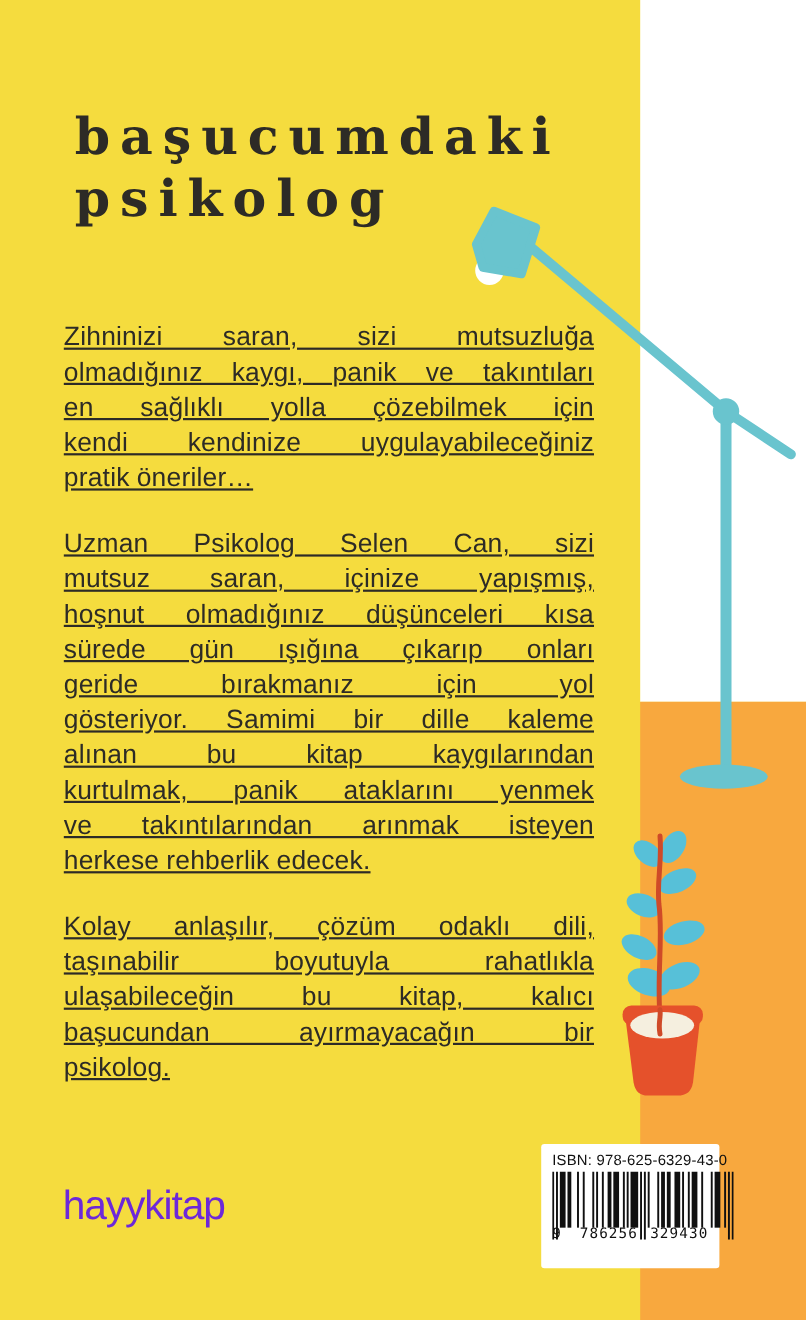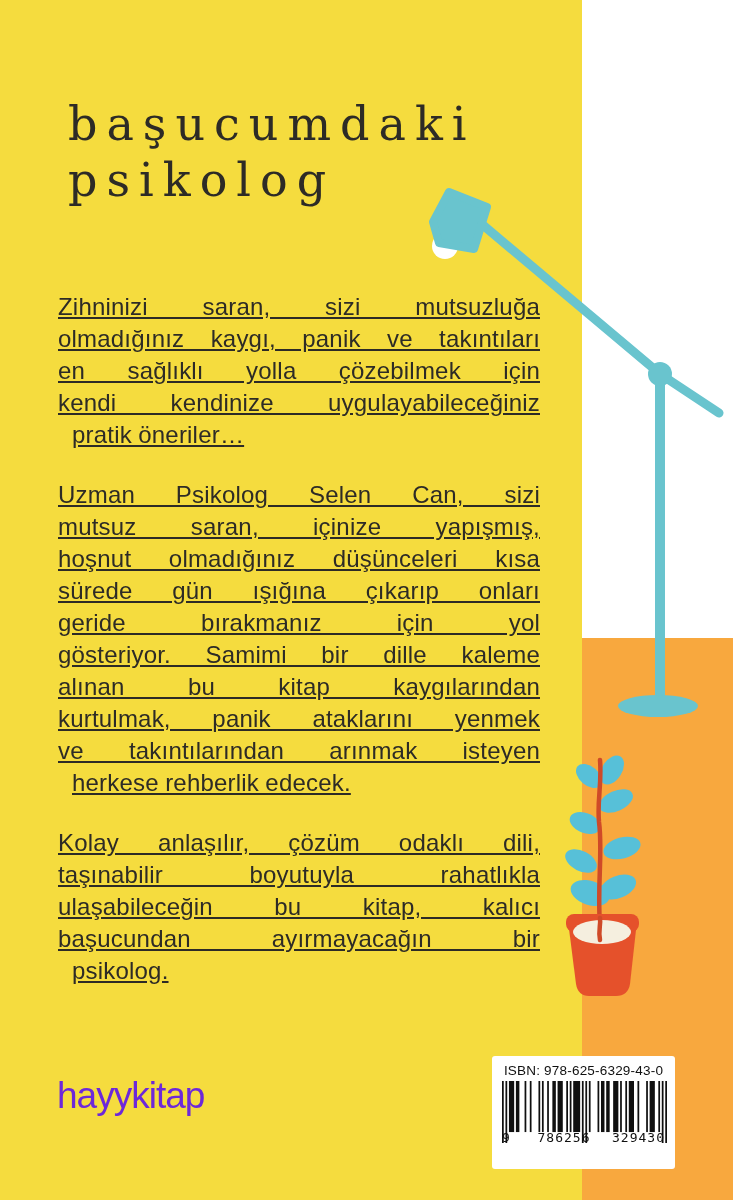--- a/index.html
+++ b/index.html
@@ -15,44 +15,44 @@
     background:#ffffff;
   }
   .orange-block{
     position:absolute;left:582px;top:638px;width:151px;height:562px;
     background:var(--orange,#f8a83e);
   }
   .illus{position:absolute;left:0;top:0;width:733px;height:1200px;}
   .title{
     position:absolute;left:68px;top:96px;margin:0;
     font-family:"DejaVu Serif",serif;
-    font-weight:normal;
+    font-weight:bold;
     font-size:46px;line-height:56px;letter-spacing:9px;
     color:var(--ink,#2d2b26);
   }
   .body-text{
     position:absolute;left:58px;top:291px;width:482px;
     font-size:24px;line-height:32px;letter-spacing:.2px;word-spacing:-.5px;
     color:var(--ink,#2d2b26);
     text-decoration:underline;
   }
   .para{margin:0 0 28px 0;}
   .para:last-child{margin-bottom:0;}
   .line{text-align:justify;text-align-last:justify;white-space:normal;}
-  .line.last{text-align-last:left;margin-left:14px;}
+  .line.last{text-align-last:left;}
   .publisher{
     position:absolute;left:57px;top:1075px;
     font-size:37px;letter-spacing:-1px;
     color:#6d28d9;
   }
   .barcode-box{
-    position:absolute;left:492px;top:1040px;width:183px;height:113px;
+    position:absolute;left:492px;top:1040px;width:162px;height:113px;
     background:#ffffff;border-radius:3px;
     box-sizing:border-box;padding:7px 10px 4px 10px;
-    text-align:center;color:#101010;margin-top:16px;
+    text-align:center;color:#101010;
   }
   .isbn{font-size:13.5px;letter-spacing:.2px;white-space:nowrap;}
   .bars{display:block;margin:3px auto 0 auto;width:165px;height:62px;}
   .digits{
     display:flex;align-items:flex-end;
     margin-top:-13px;position:relative;
     font-family:"DejaVu Sans Mono",monospace;
     font-size:13px;line-height:15px;
   }
   .digits .lead{flex:none;width:14px;text-align:left;}

